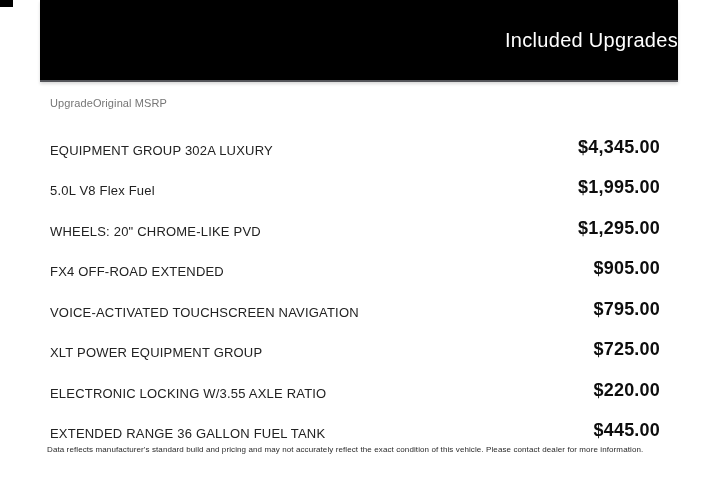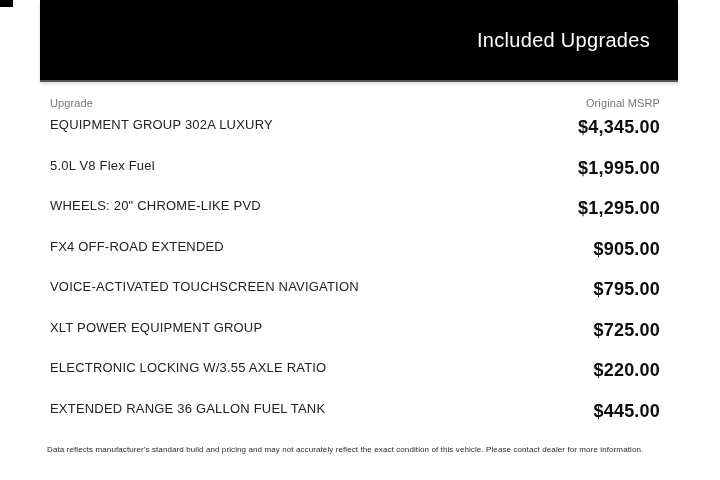--- a/index.html
+++ b/index.html
@@ -16,42 +16,41 @@
     background:#000000;
   }
   .header {
     position:absolute; left:40px; top:0;
     width:638px; height:82px;
     background:#000000;
     border-bottom:2px solid #54555a;
     box-shadow:0 2px 3px rgba(0,0,0,0.15);
     box-sizing:border-box;
     display:flex; align-items:center; justify-content:flex-end;
-    padding-right:28px;
   }
   .header-title {
     color:#ffffff;
     font-size:20px;
     letter-spacing:0.3px;
     white-space:nowrap;
   }
   .sheet {
     position:absolute; left:50px; top:96px;
     width:610px;
   }
   .cols {
-    display:flex; justify-content:space-between;
+    display:flex; 
     font-size:11px; line-height:14px; height:14px;
     color:#767676;
     letter-spacing:0.1px;
   }
   .rows { margin-top:7px; }
   .row {
     height:40.5px;
-    display:flex; align-items:flex-start; justify-content:space-between;
+    display:flex; align-items:flex-end; justify-content:space-between;
   }
   .row .name {
     font-size:13px;
     color:#222222;
     letter-spacing:0.2px;
     white-space:nowrap;
   }
   .row .price {
     font-size:18px;
     font-weight:bold;

